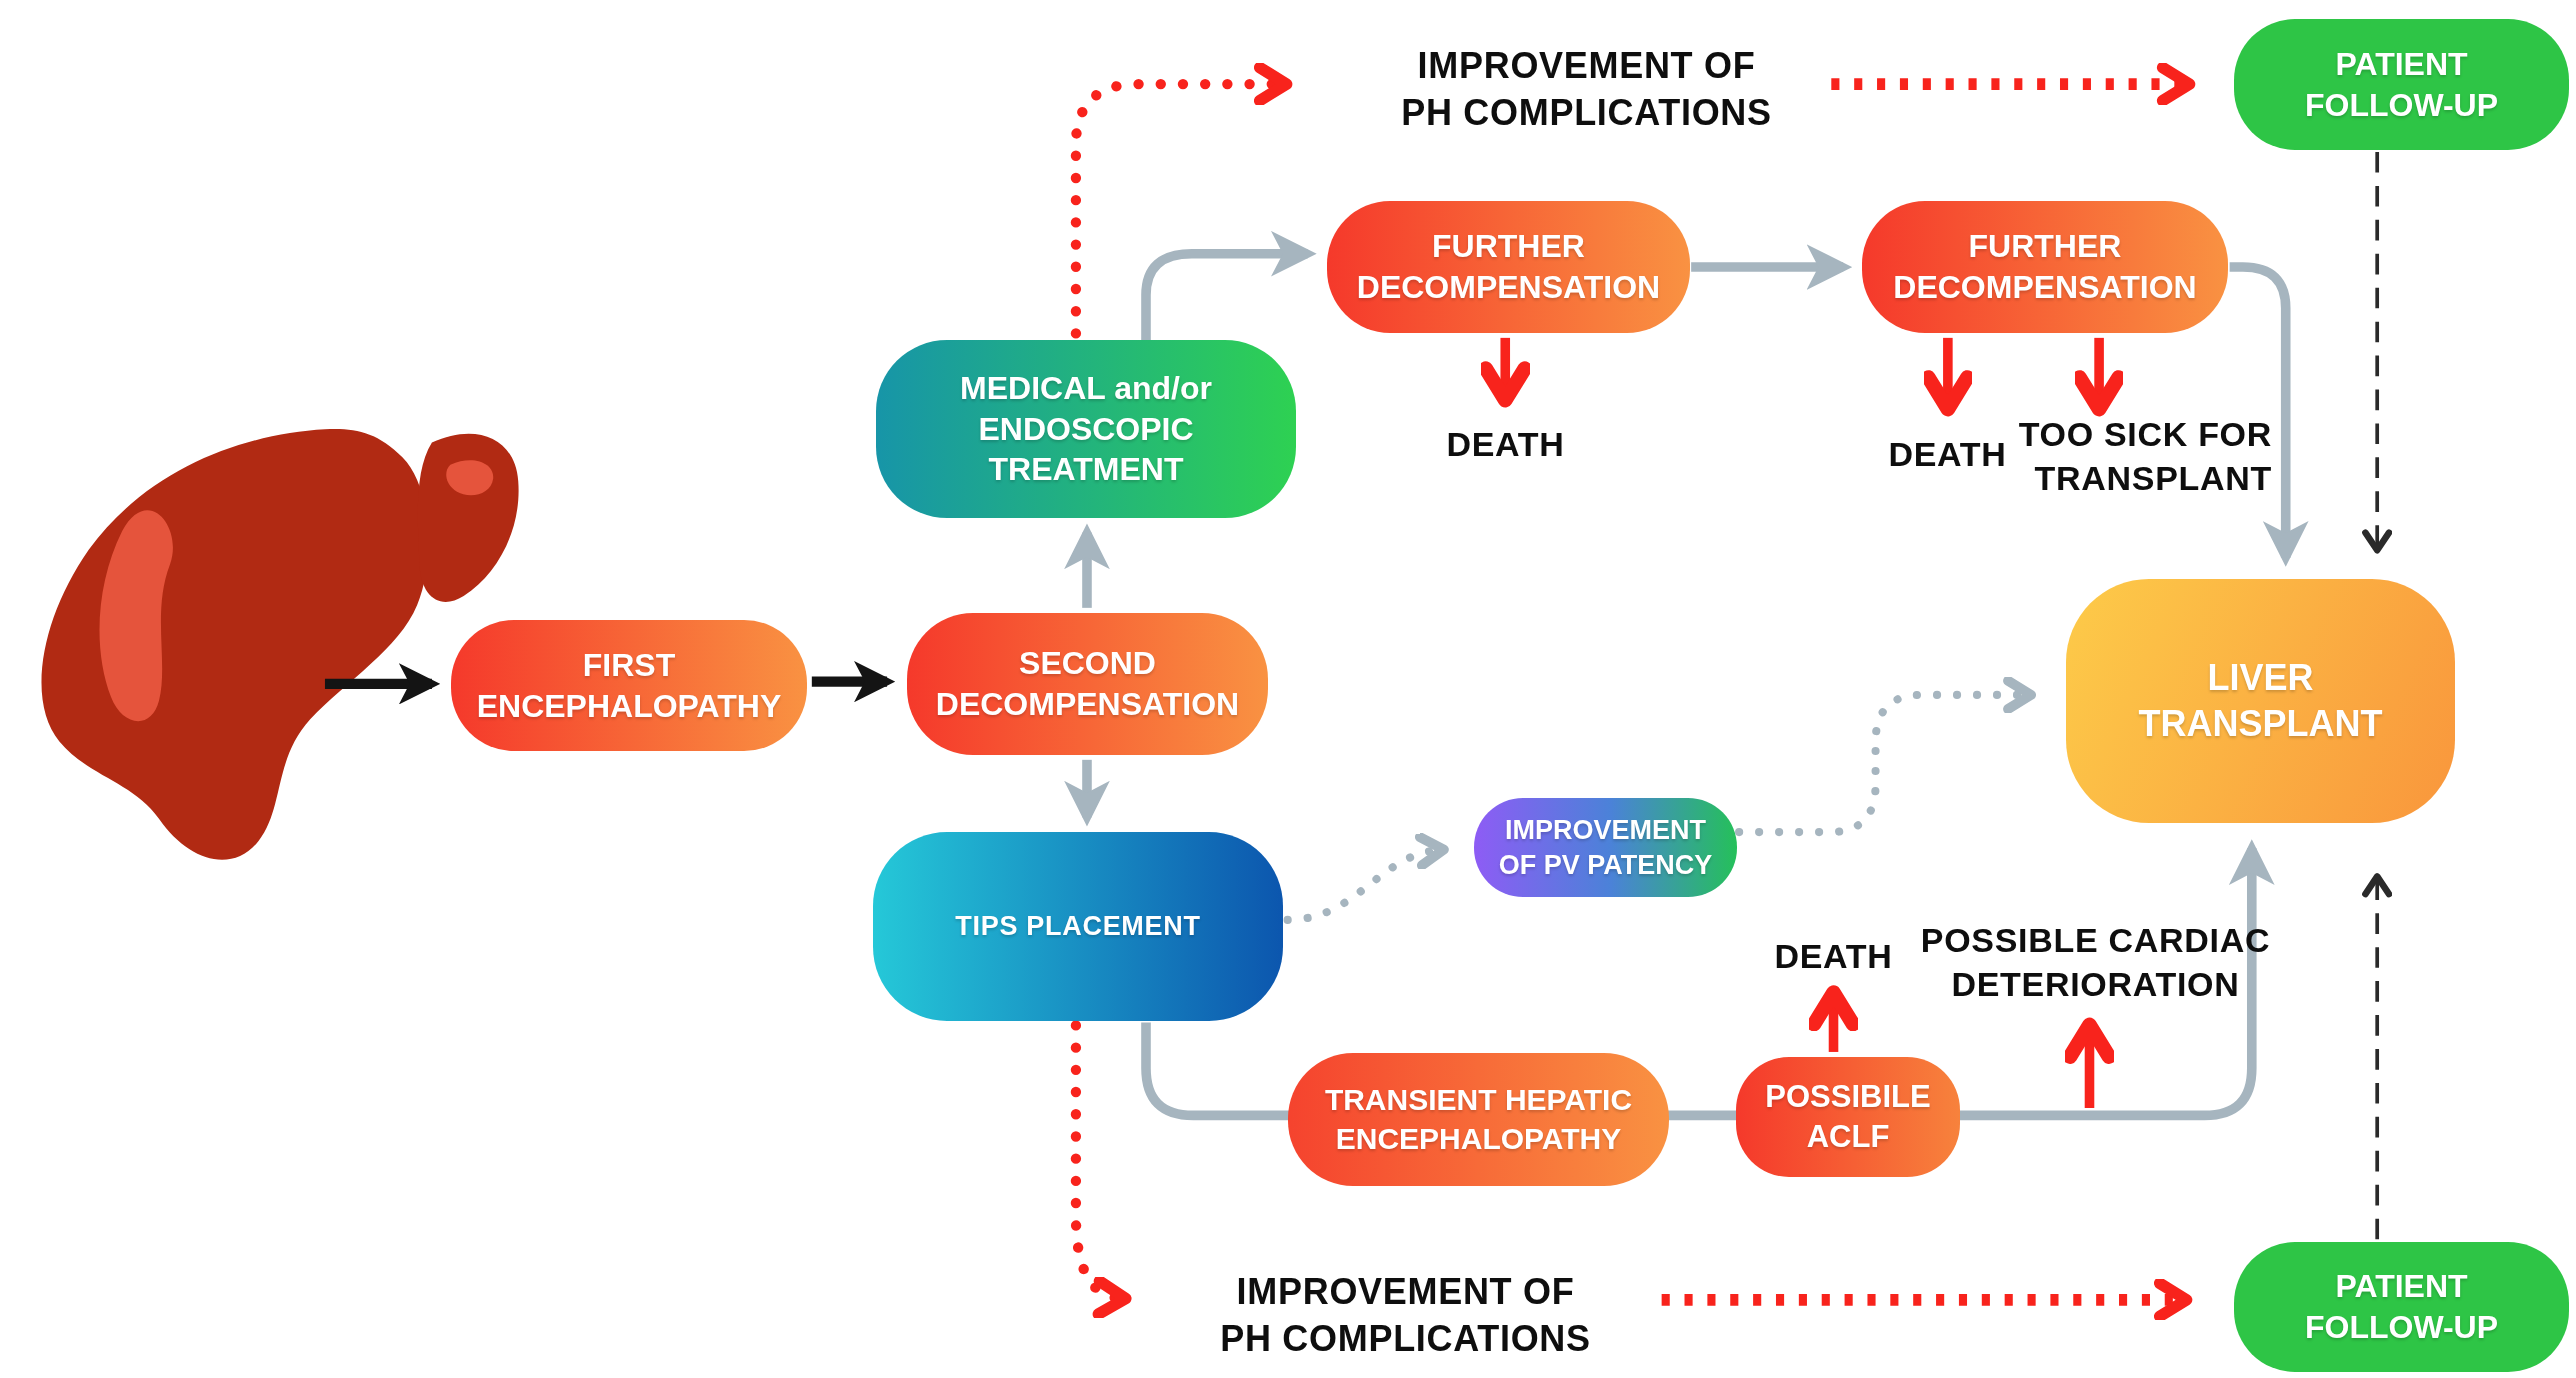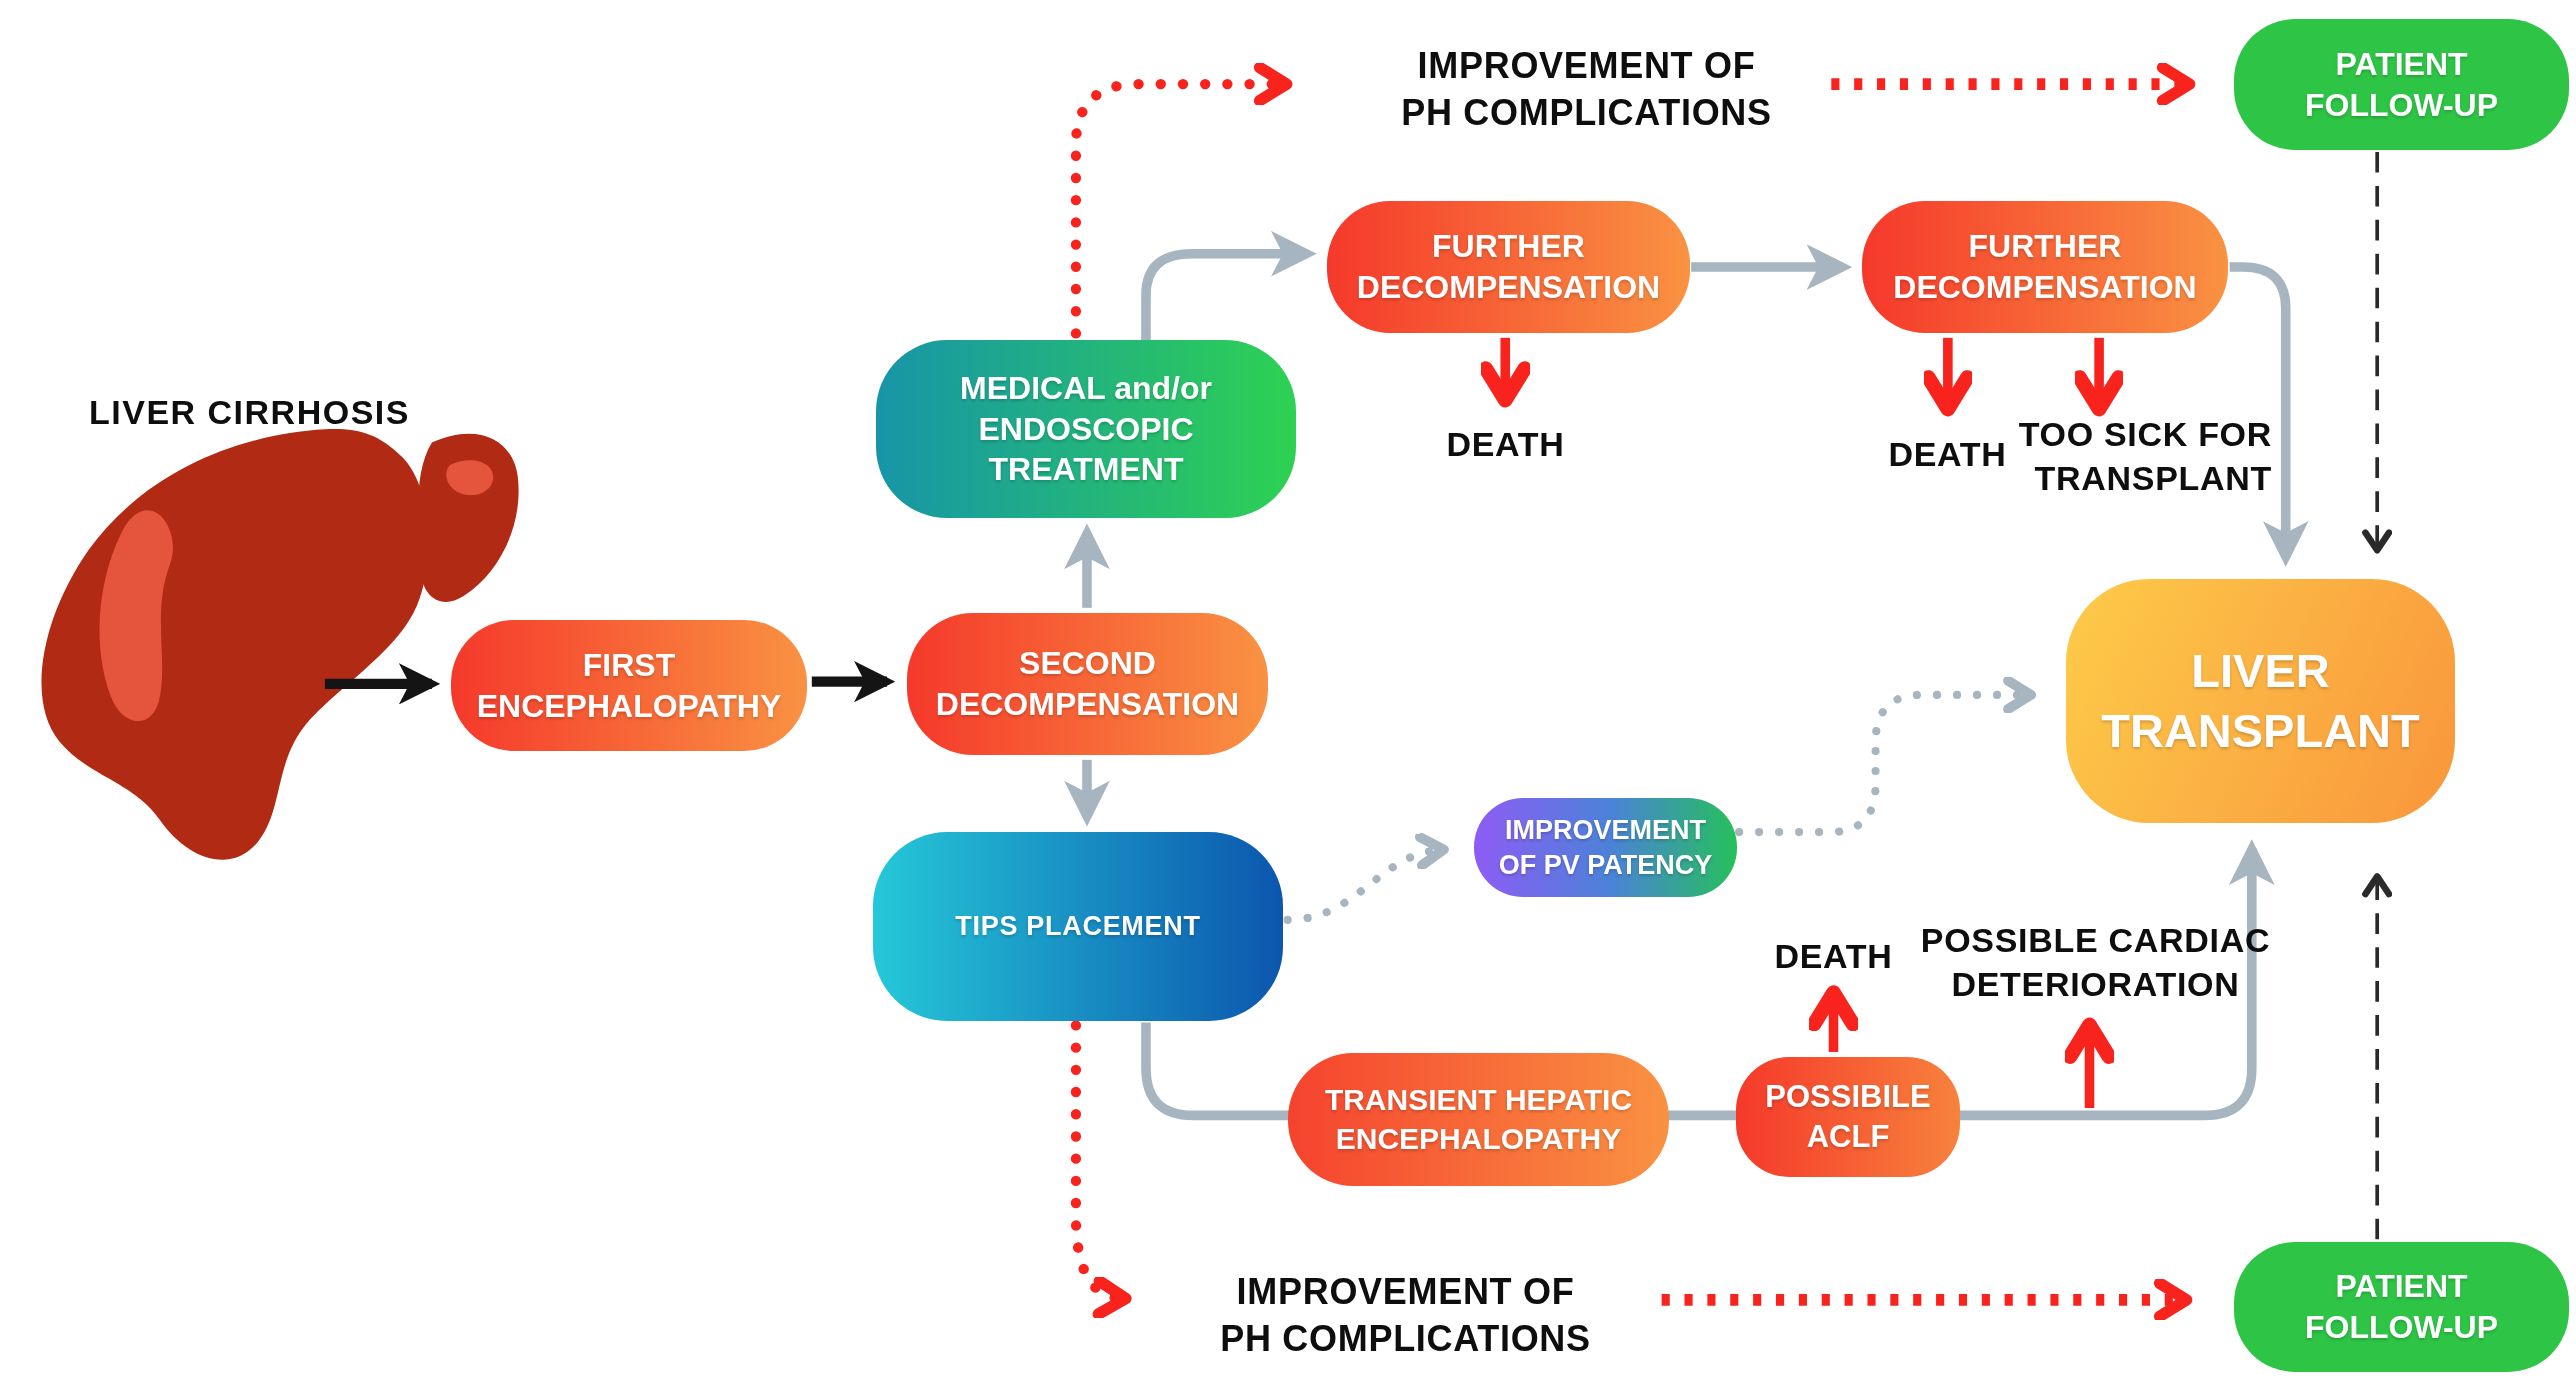--- a/index.html
+++ b/index.html
@@ -33,21 +33,21 @@
               background:linear-gradient(90deg,#25c8d8,#0c56ae);font-size:27px;letter-spacing:0.7px;}
   .n-further1{left:1327px;top:201px;width:363px;height:132px;border-radius:63px;
               background:linear-gradient(90deg,#f5392b,#f99242);font-size:32px;}
   .n-further2{left:1862px;top:201px;width:366px;height:132px;border-radius:63px;
               background:linear-gradient(90deg,#f5392b,#f99242);font-size:32px;}
   .n-fu-top  {left:2234px;top:19px;width:335px;height:131px;border-radius:61px;
               background:#2ec546;font-size:32px;}
   .n-fu-bot  {left:2234px;top:1242px;width:335px;height:130px;border-radius:61px;
               background:#2ec546;font-size:32px;}
   .n-lt      {left:2066px;top:579px;width:389px;height:244px;border-radius:83px;
-              background:linear-gradient(115deg,#fdcb49,#f9963c);font-size:47px;}
+              background:linear-gradient(115deg,#fdcb49,#f9963c);font-size:36px;}
   .n-pv      {left:1474px;top:798px;width:263px;height:99px;border-radius:49px;
               background:linear-gradient(90deg,#8e5cf5,#4b82d8 52%,#25c05a);font-size:27px;}
   .n-the     {left:1288px;top:1053px;width:381px;height:133px;border-radius:65px;
               background:linear-gradient(90deg,#f5432e,#f99242);font-size:30px;}
   .n-aclf    {left:1736px;top:1057px;width:224px;height:120px;border-radius:53px;
               background:linear-gradient(90deg,#f5392b,#f7823c);font-size:31px;}
   
   .l-cirr    {left:65px;top:390px;width:369px;font-size:34px;letter-spacing:1.5px;}
   .l-iph-top {left:1321px;top:43px;width:531px;font-size:36px;}
   .l-death1  {left:1395px;top:422px;width:221px;font-size:34px;}
@@ -117,21 +117,20 @@
     <path d="M1458,1390 V1648 Q1458,1758 1520,1760" stroke="#f8231c" stroke-width="14" fill="none" stroke-linecap="round" stroke-dasharray="0.1 30" marker-end="url(#ah-red)"></path>
     <path d="M2252,1762 H2958" stroke="#f8231c" stroke-width="16" fill="none" stroke-dasharray="11 20" marker-end="url(#ah-red)"></path>
 
     <path d="M1745,1247 C1840,1247 1868,1158 1952,1152" stroke="#a6b5bf" stroke-width="11" fill="none" stroke-linecap="round" stroke-dasharray="0.1 27" marker-end="url(#ah-grayc)"></path>
     <path d="M2357,1128 H2480 Q2542,1128 2542,1064 V1006 Q2542,942 2604,942 H2748" stroke="#a6b5bf" stroke-width="11" fill="none" stroke-linecap="round" stroke-dasharray="0.1 27" marker-end="url(#ah-grayc)"></path>
 
     <path d="M3222,206 V742" stroke="#2a2a2a" stroke-width="5" fill="none" stroke-dasharray="28 18" marker-end="url(#ah-dash)"></path>
     <path d="M3222,1680 V1192" stroke="#2a2a2a" stroke-width="5" fill="none" stroke-dasharray="28 18" marker-end="url(#ah-dash)"></path>
   </svg>
 
-  <div class="lbl l-cirr">LIVER CIRRHOSIS</div>
   <div class="lbl l-iph-top">IMPROVEMENT OF
 PH COMPLICATIONS</div>
   <div class="lbl l-death1">DEATH</div>
   <div class="lbl l-death2">DEATH</div>
   <div class="lbl l-toosick">TOO SICK FOR
 TRANSPLANT</div>
   <div class="lbl l-death3">DEATH</div>
   <div class="lbl l-cardiac">POSSIBLE CARDIAC
 DETERIORATION</div>
   <div class="lbl l-iph-bot">IMPROVEMENT OF

